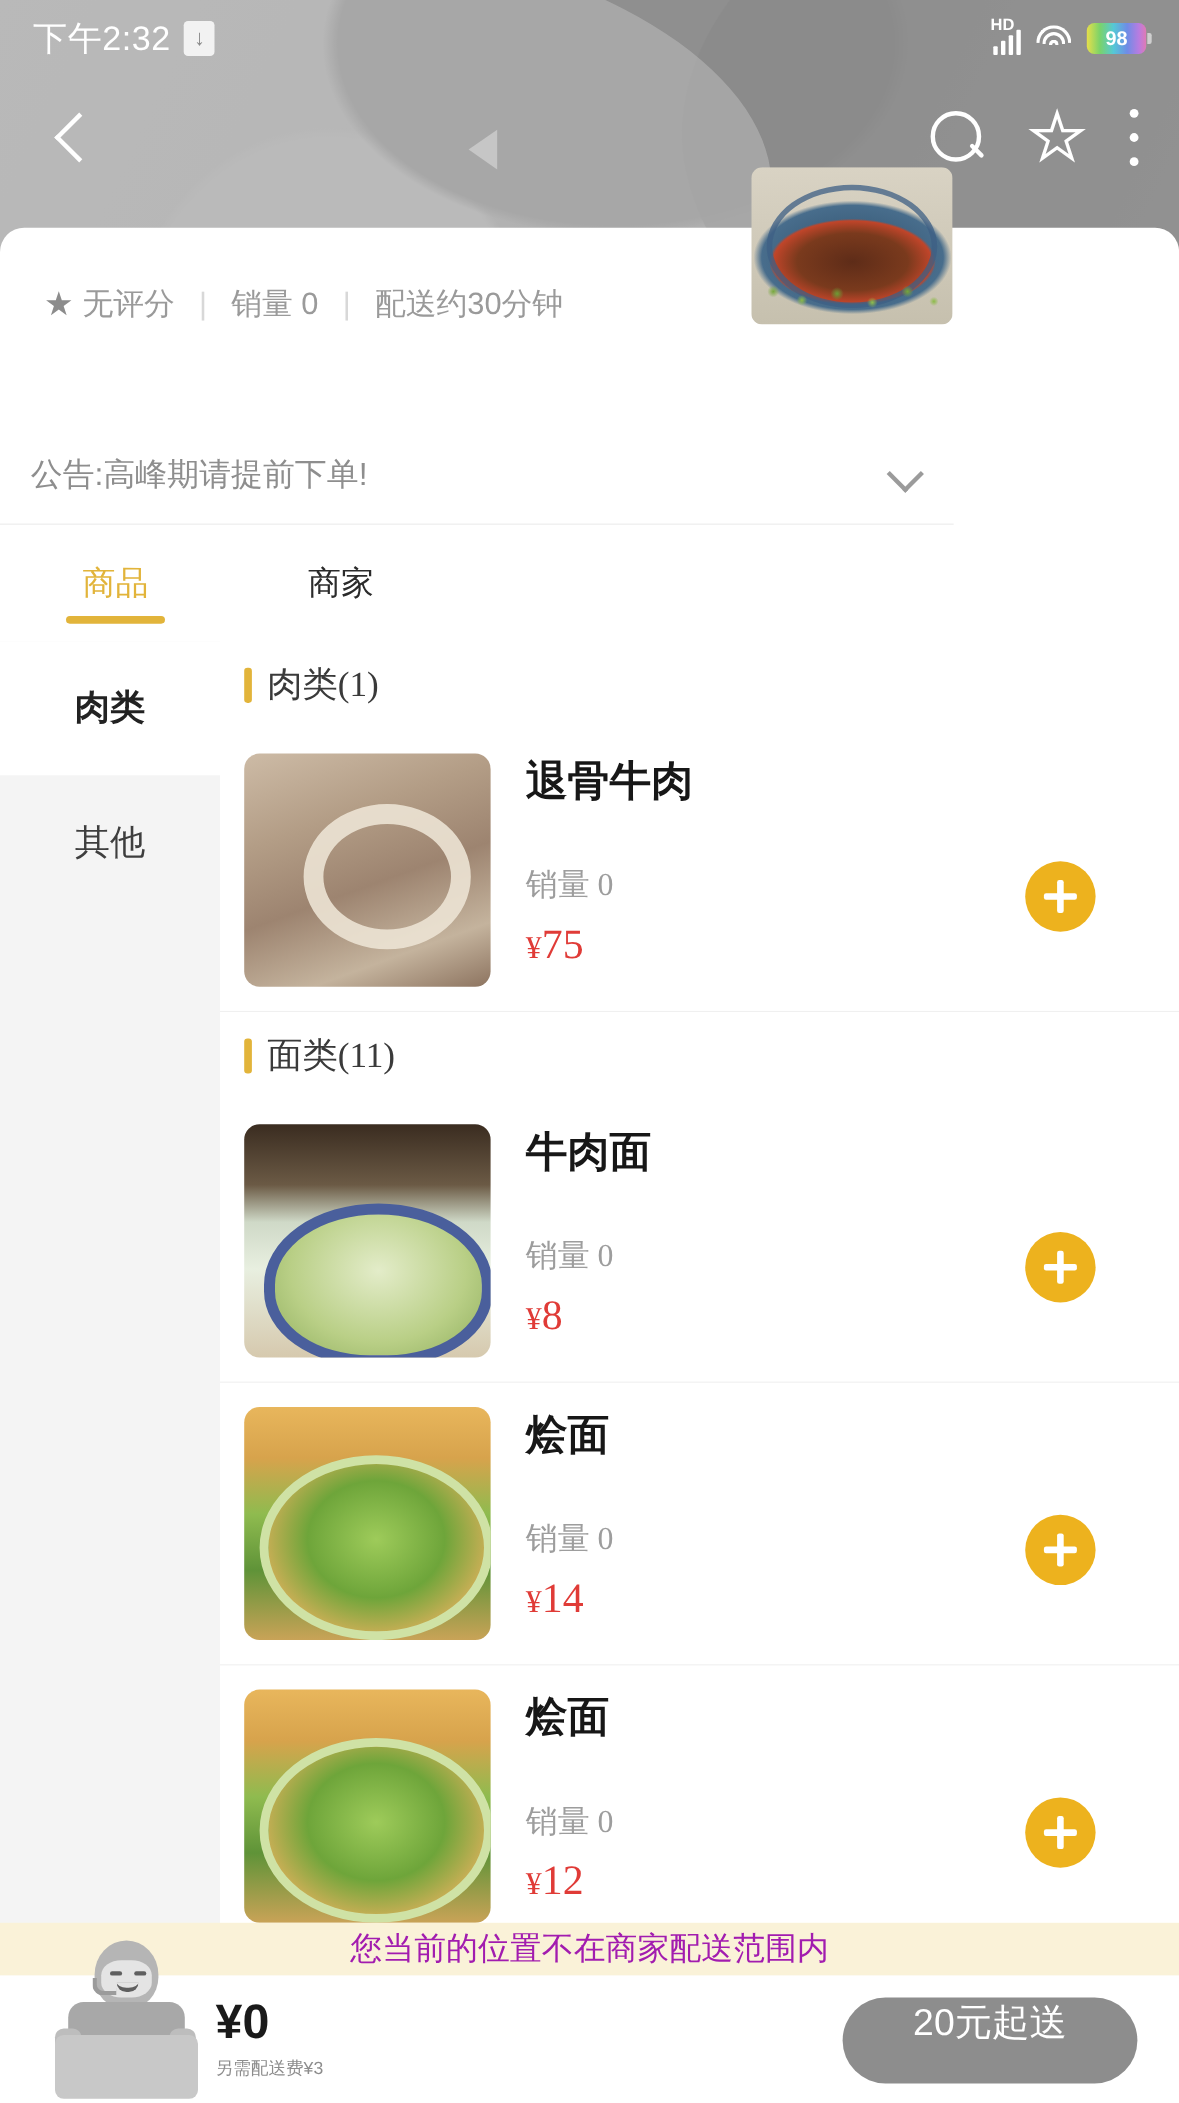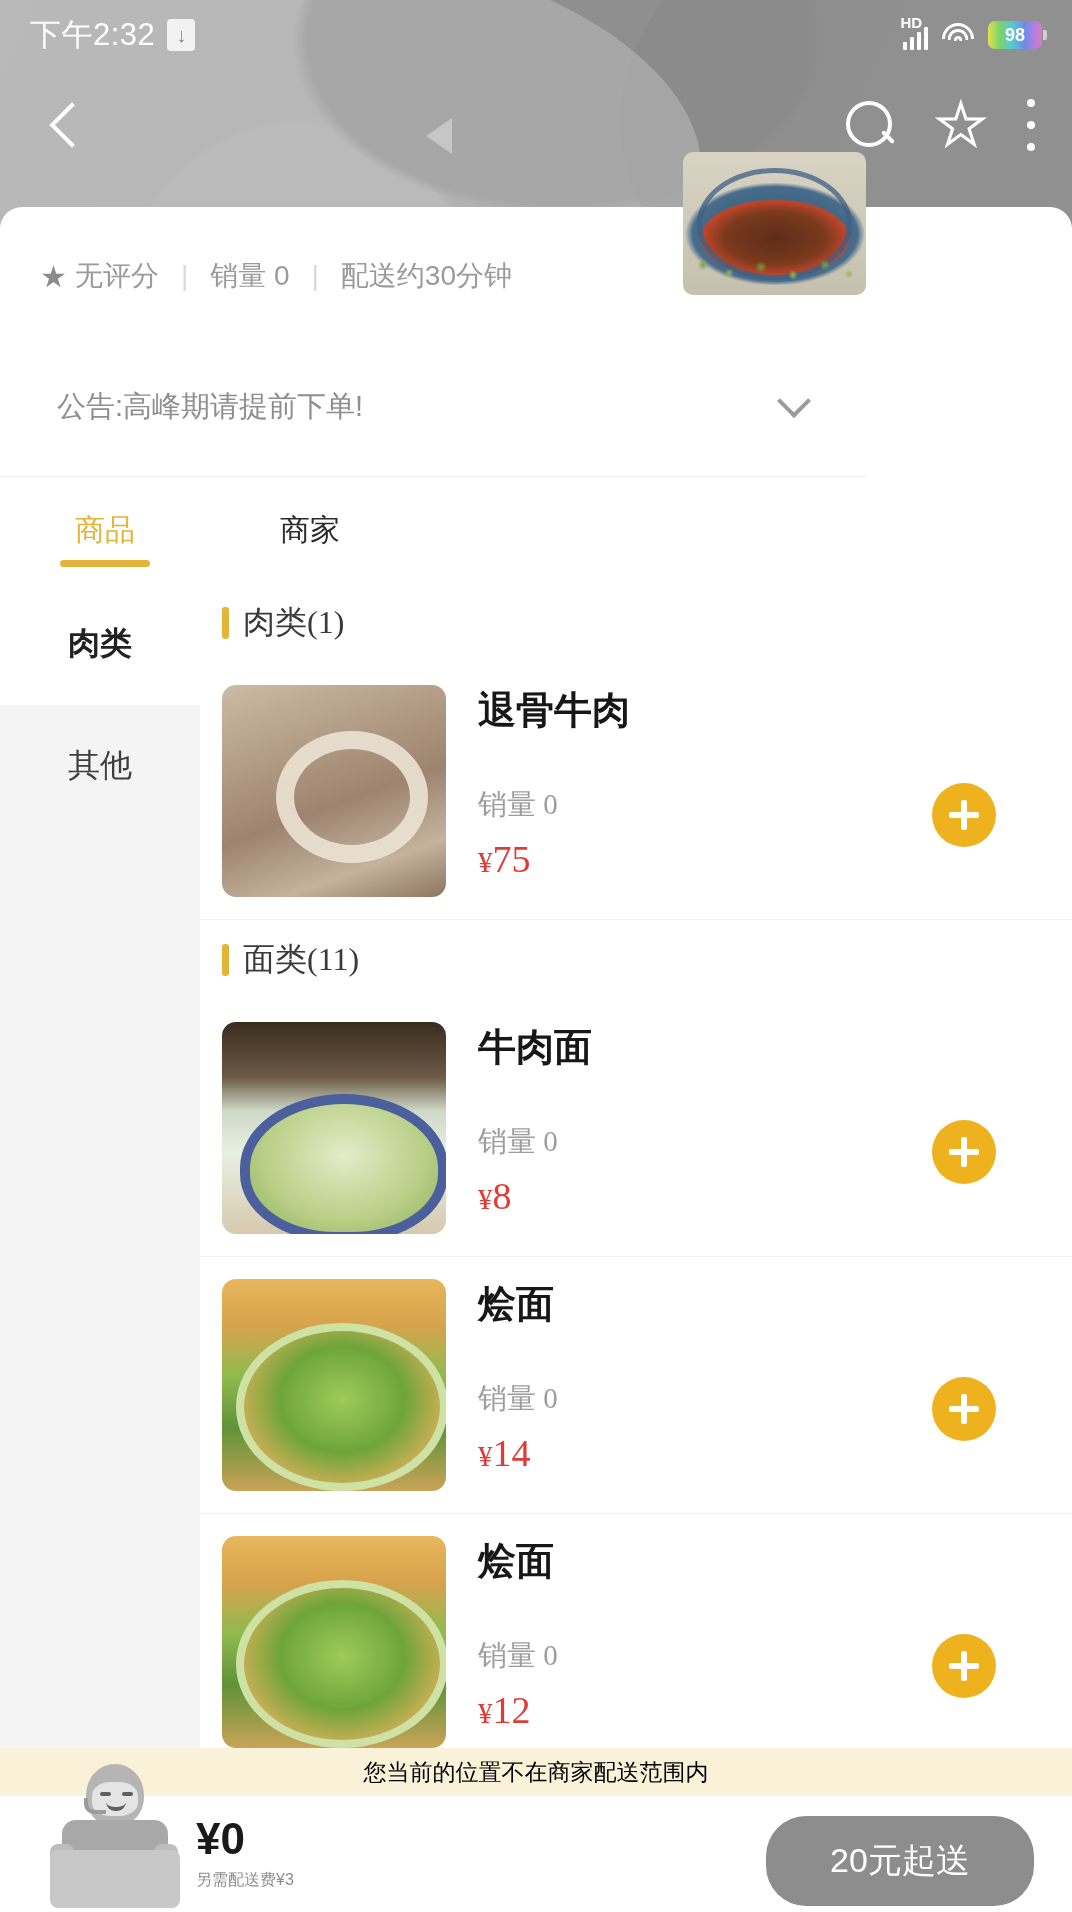--- a/index.html
+++ b/index.html
@@ -112,22 +112,22 @@
     padding:30px 40px 0 40px;
   }
   .shop-title { font-size:46px; font-weight:bold; color:#111; letter-spacing:1px; }
   .shop-meta { display:flex; align-items:center; margin-top:20px; color:#9a9a9a; font-size:28px; }
   .shop-meta .star { color:#8c8c8c; font-size:30px; margin-right:8px; }
   .shop-meta .sep { color:#d8d8d8; margin:0 22px; }
 
   
   #notice {
     position:absolute; left:0; top:387px; width:867px; height:90px;
-    background:#fff; display:flex; align-items:flex-start; justify-content:space-between;
-    padding:0 57px; z-index:20; border-bottom:1px solid #ececec;
+    background:#fff; display:flex; align-items:center; justify-content:space-between;
+    padding:0 28px; z-index:20; border-bottom:1px solid #ececec;
   }
   .notice-text { color:#8e8e8e; font-size:29px; }
   .chev-down { width:30px;height:30px;position:relative; }
   .chev-down:before{content:"";position:absolute;left:2px;top:2px;width:20px;height:20px;
     border-right:4px solid #9b9b9b;border-bottom:4px solid #9b9b9b;transform:rotate(45deg);}
 
   
   #tabs {
     position:absolute; left:0; top:478px; width:1072px; height:105px;
     background:#fff; display:flex; align-items:center; z-index:18;
@@ -186,21 +186,21 @@
   .img-noodle:after{content:"";position:absolute;left:18px;top:72px;width:188px;height:128px;border:10px solid #4a5f9c;border-radius:50% 50% 46% 46%;background:radial-gradient(ellipse at 50% 40%,#e3ecc9 0%,#b9cf86 60%,#8fae5d 100%);}
   .img-huimian{background:linear-gradient(180deg,#e8b65c 0%,#d7a34c 22%,#8fbb4f 46%,#5f9338 70%,#c9a357 100%);}
   .img-huimian:after{content:"";position:absolute;left:14px;top:44px;width:196px;height:152px;border-radius:50%;
     background:radial-gradient(ellipse at 50% 45%,#9ecb5a 0%,#6ea53a 45%,#d8b05a 78%,#caa34f 100%);
     border:8px solid #cfe2a5;}
 
   
   #warn {
     position:absolute; left:0; top:1748px; width:1072px; height:48px;
     background:#FAF2D8; display:flex; align-items:center; justify-content:center;
-    font-size:23px; color:#000000; z-index:40;
+    font-size:29px; color:#a21caf; z-index:40;
   }
 
   
   #bottom {
     position:absolute; left:0; top:1796px; width:1072px; height:116px;
     background:#ffffff; z-index:40; display:flex; align-items:center;
   }
   .courier { position:absolute; left:34px; top:-38px; width:160px; height:150px; }
   .courier .head{position:absolute;left:52px;top:6px;width:58px;height:62px;border-radius:50% 50% 46% 46%;background:#b5b5b5;}
   .courier .face{position:absolute;left:58px;top:24px;width:46px;height:34px;border-radius:40%;background:#e4e4e4;}
@@ -211,22 +211,22 @@
   .courier .body{position:absolute;left:28px;top:62px;width:106px;height:52px;border-radius:14px 14px 0 0;background:#a8a8a8;}
   .courier .box{position:absolute;left:16px;top:92px;width:130px;height:58px;border-radius:8px;background:#c8c8c8;}
   .courier .hand{position:absolute;top:86px;width:24px;height:26px;border-radius:8px;background:#bdbdbd;}
   .courier .hand.l{left:16px}.courier .hand.r{left:120px}
 
   .total { position:absolute; left:196px; top:18px; }
   .total .amount { font-size:44px; color:#1a1a1a; font-weight:bold; }
   .total .fee { font-size:16px; color:#8d8d8d; margin-top:6px; }
   .order-btn {
     position:absolute; right:38px; top:20px;
-    width:268px; height:90px; border-radius:40px; background:#8d8d8d;
-    display:flex; align-items:center; justify-content:center;
+    width:268px; height:78px; border-radius:40px; background:#8d8d8d;
+    display:flex; align-items:flex-start; justify-content:center;
     color:#ffffff; font-size:34px;
   }
 </style>
 </head>
 <body>
 
 <div id="hero">
   <div class="swoosh1"></div>
   <div class="swoosh2"></div>
   <div class="tri"></div>

